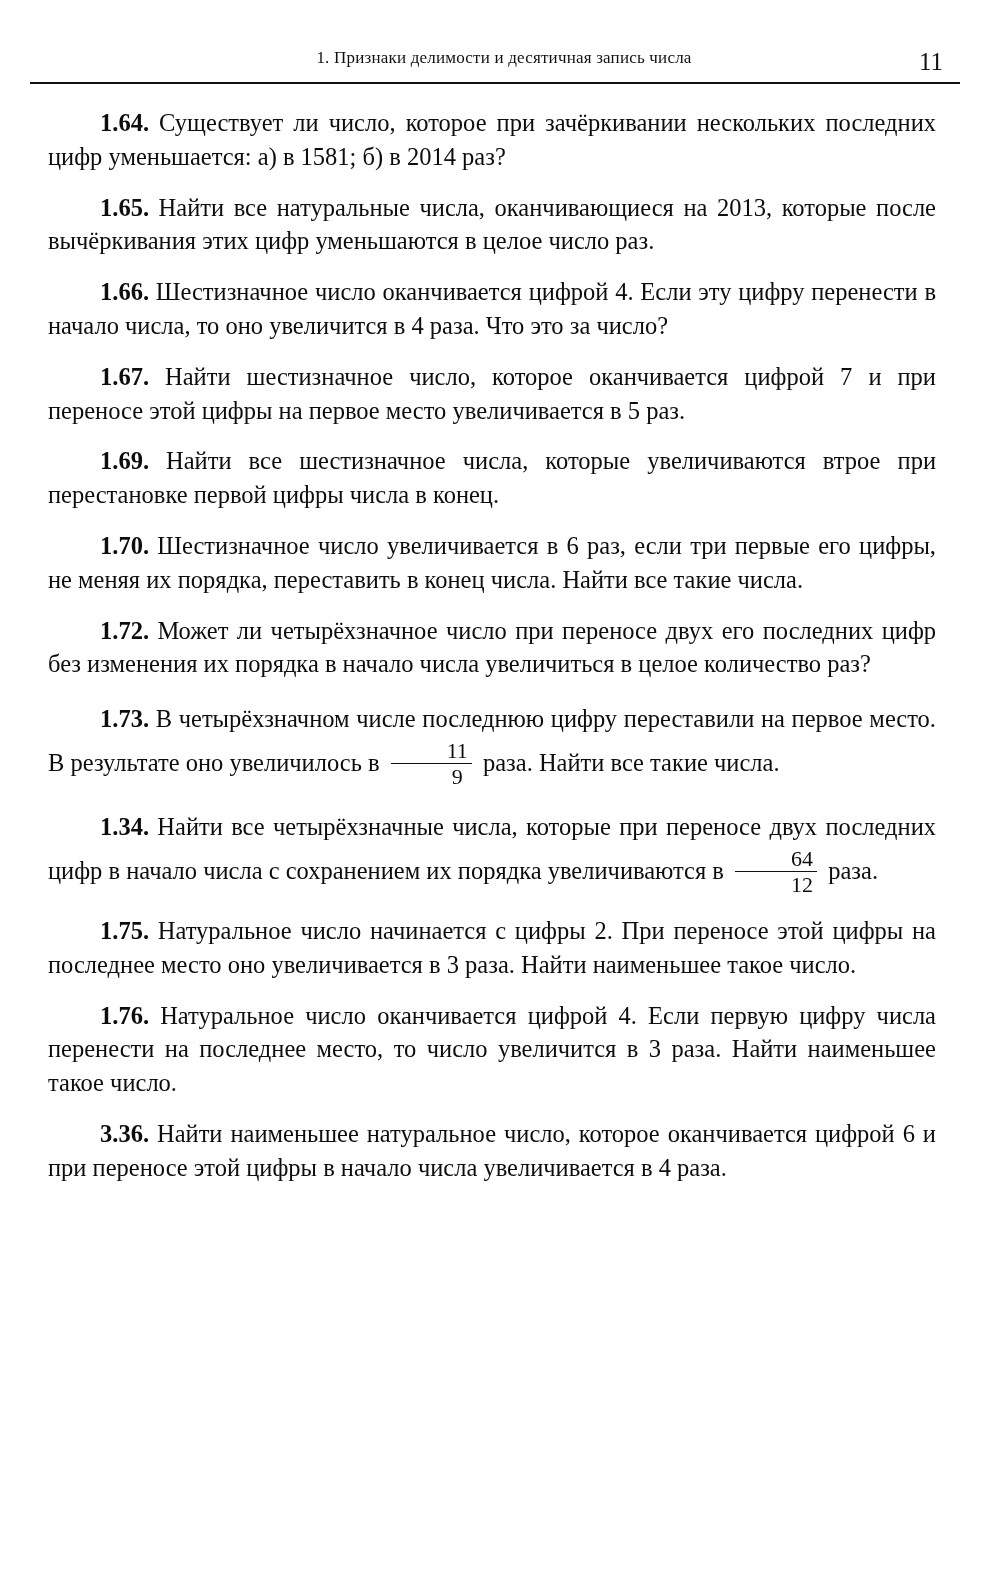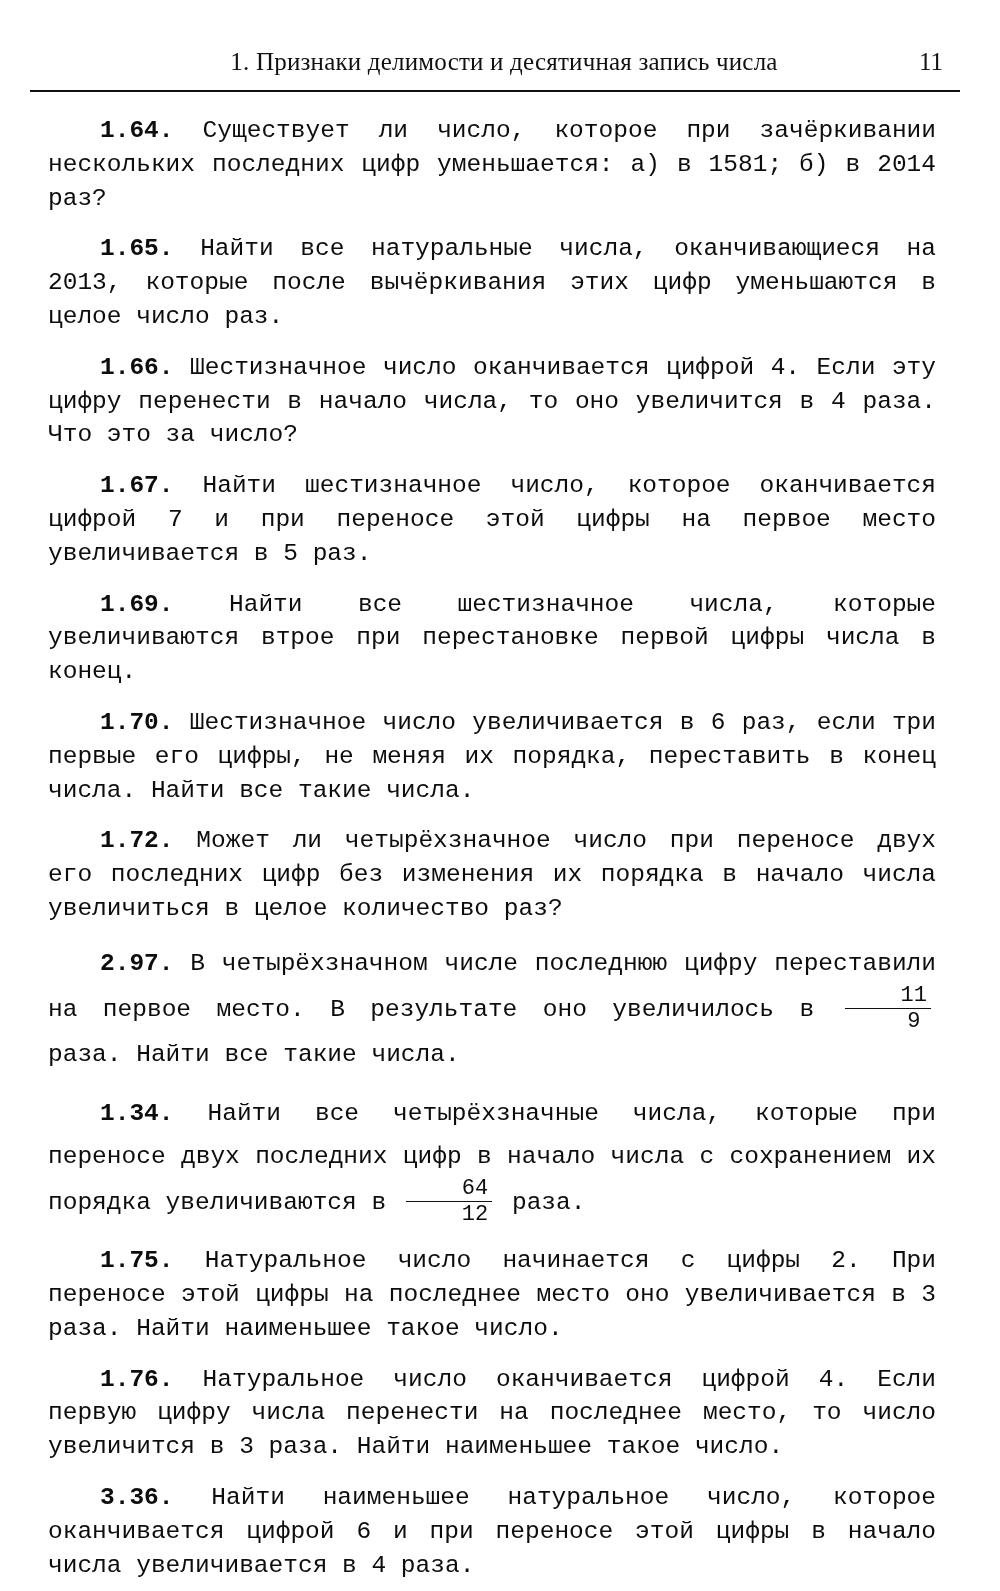--- a/index.html
+++ b/index.html
@@ -23,21 +23,21 @@
     box-sizing: border-box;
   }
   .header {
     position: relative;
     margin: 48px 55px 0 55px;
     display: flex;
     align-items: baseline;
     justify-content: center;
   }
   .header-title {
-    font-size: 25px;
+    font-size: 17px;
     letter-spacing: 0.2px;
     white-space: nowrap;
     color: #111;
     margin-left: 8px;
   }
   .page-number {
     position: absolute;
     right: 2px;
     top: 0;
     font-size: 25px;
@@ -51,21 +51,20 @@
     margin: 22px 48px 0 48px;
   }
   .para {
     font-size: 24.5px;
     line-height: 1.38;
     text-align: justify;
     text-justify: inter-word;
     text-indent: 52px;
     margin: 0 16px 17px 0;
     hyphens: manual;
-    font-family: Liberation Mono, monospace;
   }
   .num {
     font-weight: bold;
   }
   
   .frac {
     display: inline-block;
     vertical-align: middle;
     text-align: center;
     line-height: 1.0;
@@ -109,21 +108,21 @@
     <p class="para"><span class="num">1.67.</span><span> Найти шестизначное число, которое оканчивается цифрой 7 и при переносе этой цифры на первое место увеличивается в 5 раз.</span></p>
 
 
     <p class="para"><span class="num">1.69.</span><span> Найти все шестизначное числа, которые увеличиваются втрое при перестановке первой цифры числа в конец.</span></p>
 
     <p class="para"><span class="num">1.70.</span><span> Шестизначное число увеличивается в 6 раз, если три первые его цифры, не меняя их порядка, переставить в конец числа. Найти все такие числа.</span></p>
 
 
     <p class="para"><span class="num">1.72.</span><span> Может ли четырёхзначное число при переносе двух его последних цифр без изменения их порядка в начало числа увеличиться в целое количество раз?</span></p>
 
-    <p class="para para-frac"><span class="num">2.97.</span><span> В четырёхзначном числе последнюю цифру переставили на первое место. В результате оно увеличилось в </span><span class="frac"><span class="top">11</span><span class="bot">9</span></span><span> раза. Найти все такие числа.</span></p>
+    <p class="para para-frac"><span class="num">1.73.</span><span> В четырёхзначном числе последнюю цифру переставили на первое место. В результате оно увеличилось в </span><span class="frac"><span class="top">11</span><span class="bot">9</span></span><span> раза. Найти все такие числа.</span></p>
 
     <p class="para para-frac"><span class="num">1.34.</span><span> Найти все четырёхзначные числа, которые при переносе двух последних цифр в начало числа с сохранением их порядка увеличиваются в </span><span class="frac"><span class="top">64</span><span class="bot">12</span></span><span> раза.</span></p>
 
     <p class="para"><span class="num">1.75.</span><span> Натуральное число начинается с цифры 2. При переносе этой цифры на последнее место оно увеличивается в 3 раза. Найти наименьшее такое число.</span></p>
 
     <p class="para"><span class="num">1.76.</span><span> Натуральное число оканчивается цифрой 4. Если первую цифру числа перенести на последнее место, то число увеличится в 3 раза. Найти наименьшее такое число.</span></p>
 
     <p class="para"><span class="num">3.36.</span><span> Найти наименьшее натуральное число, которое оканчивается цифрой 6 и при переносе этой цифры в начало числа увеличивается в 4 раза.</span></p>
 
   </div>

